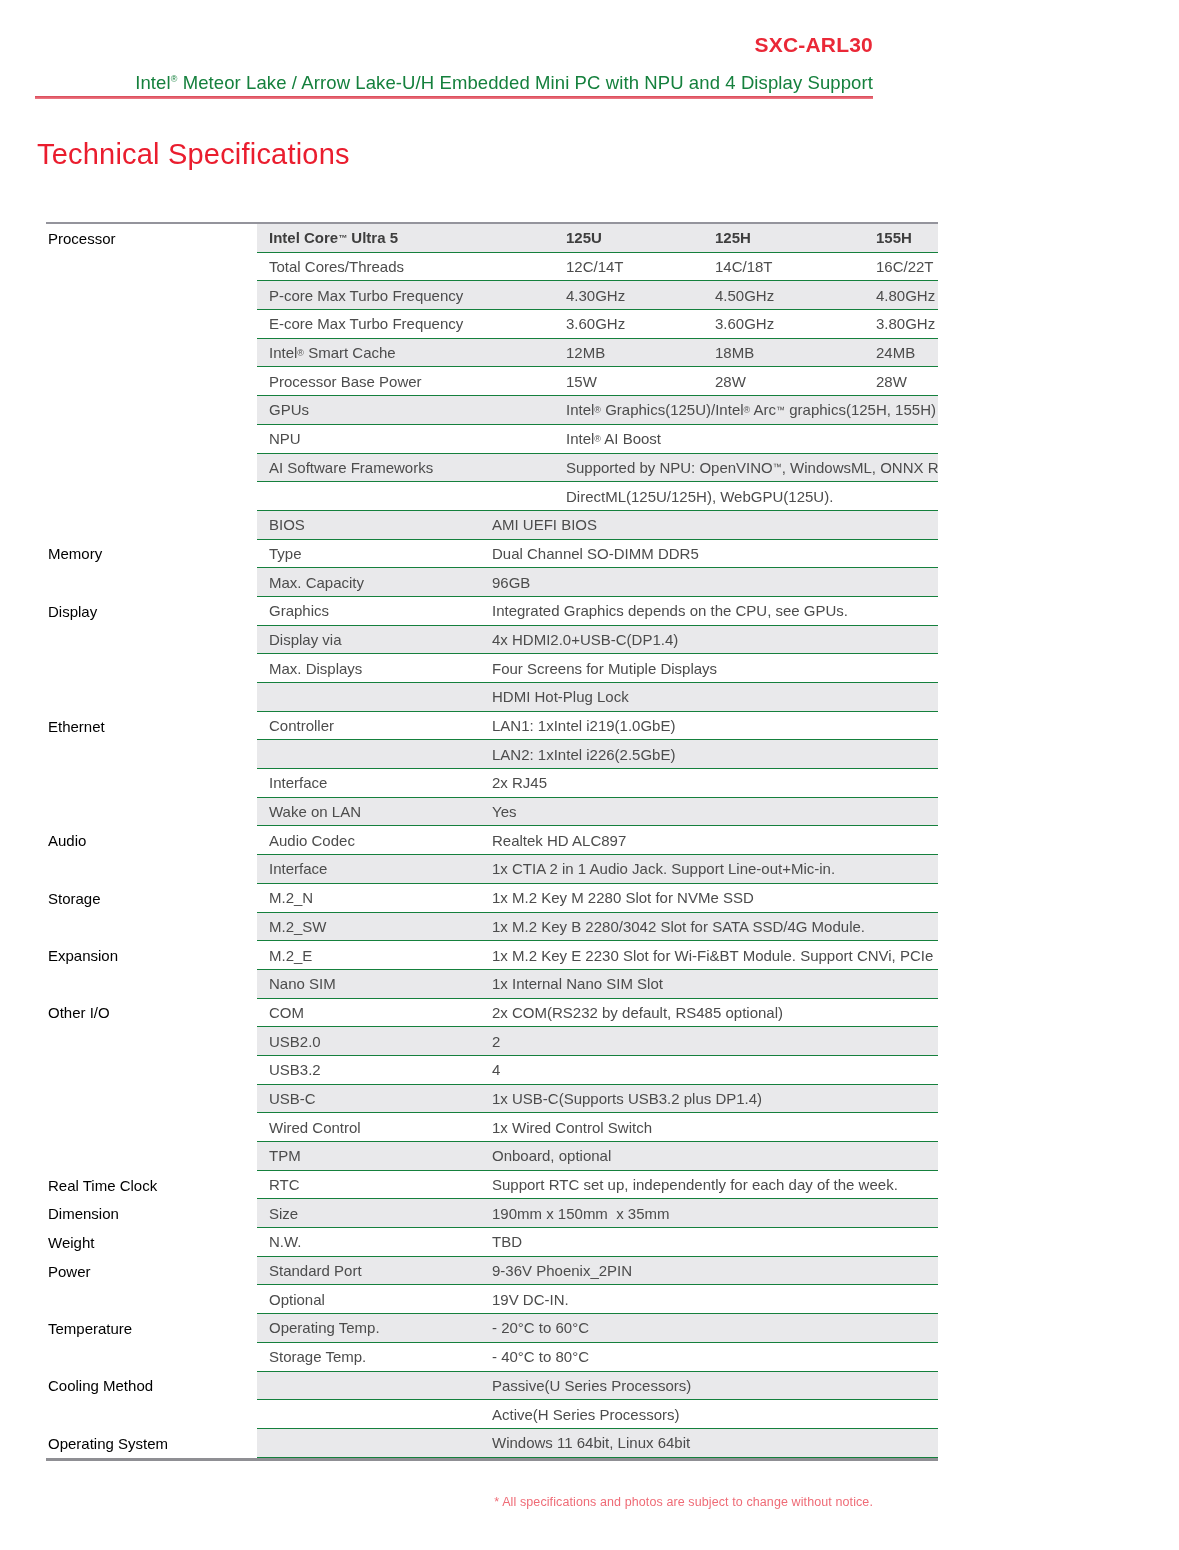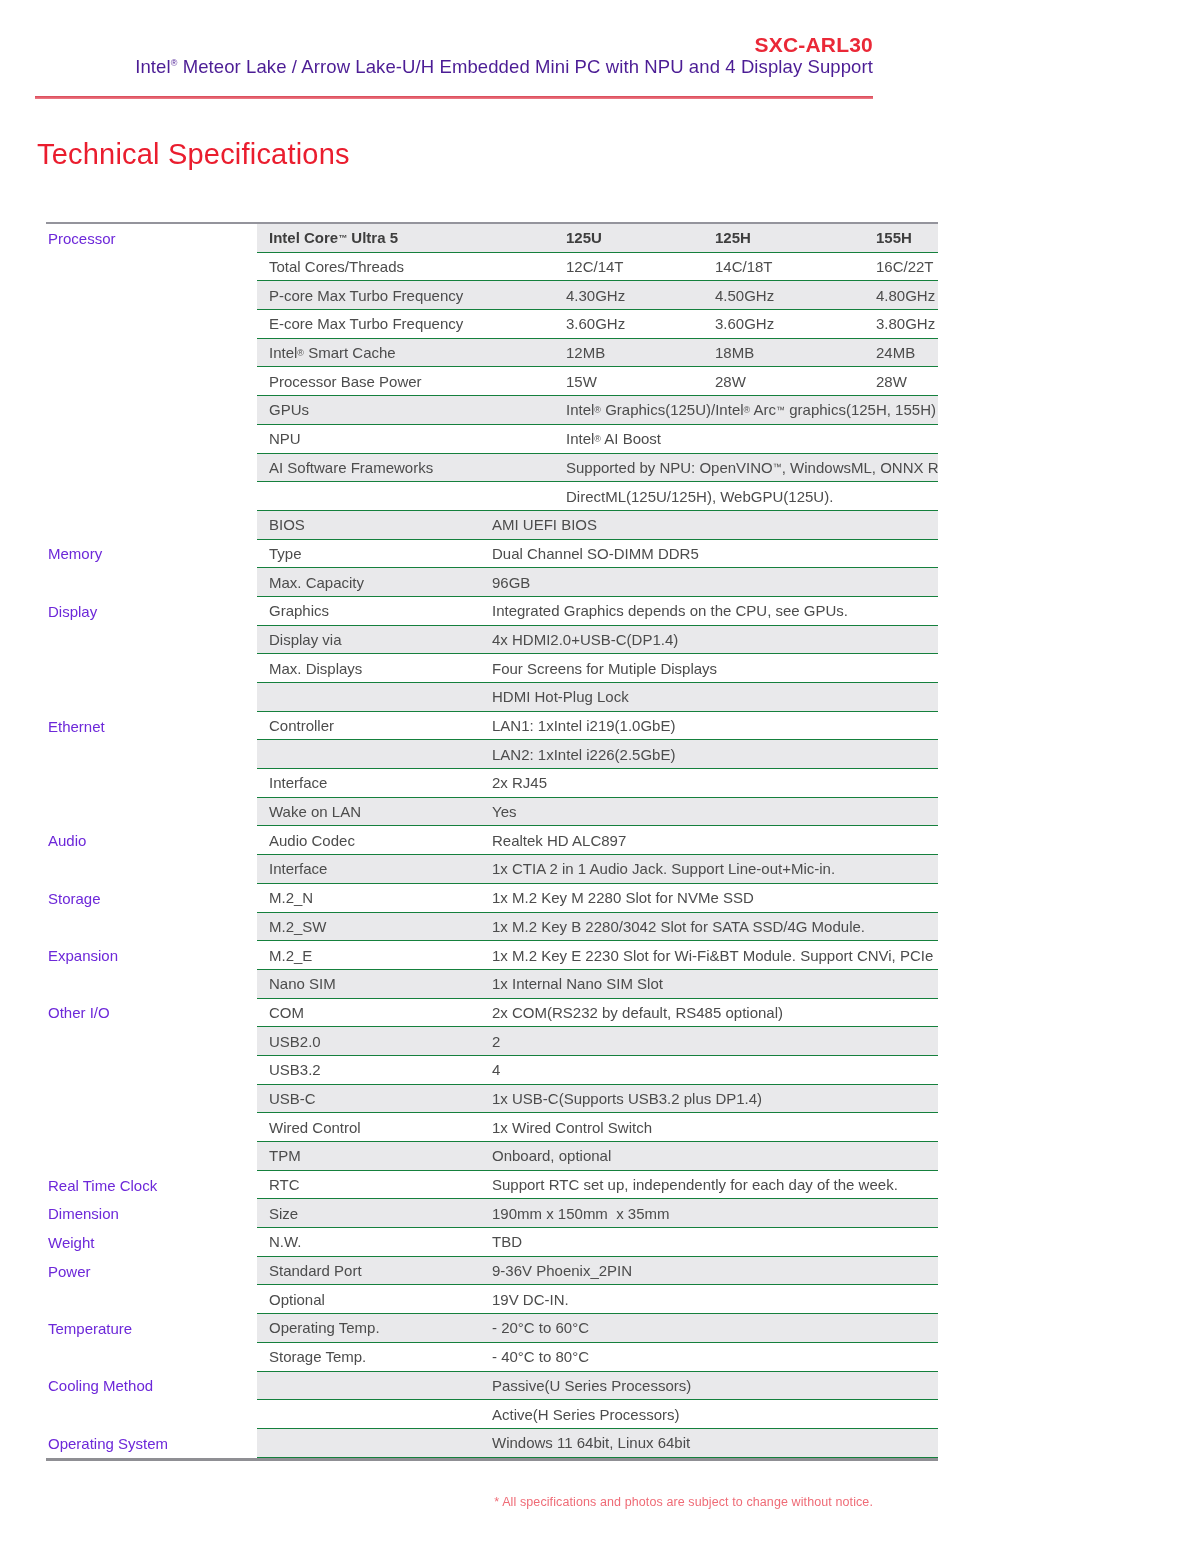--- a/index.html
+++ b/index.html
@@ -11,43 +11,43 @@
     color:#4c4c4c;
     overflow:hidden;
   }
   
   .model{
     position:absolute;top:33px;right:65px;
     font-size:21px;font-weight:bold;letter-spacing:.2px;
     color:#ea2837;
   }
   .subtitle{
-    position:absolute;top:56px;right:65px;
-    font-size:18.5px;color:#4c1d95;letter-spacing:.1px;
+    position:absolute;top:72px;right:65px;
+    font-size:18.5px;color:#15803d;letter-spacing:.1px;
     white-space:nowrap;
   }
   .red-rule{
     position:absolute;left:35px;right:65px;top:96px;height:3px;
     background:linear-gradient(180deg,#d84856 0%,#f07c88 100%);
   }
   .page-title{
     position:absolute;left:37px;top:138px;
     font-size:29px;color:#ea1d2e;letter-spacing:.2px;
   }
   
   .spec-table{
     position:absolute;left:46px;top:222px;width:1068px;
     border-top:2px solid #94949c;
     border-bottom:3px solid #8f8f94;
   }
   .row{position:relative;height:28.7px;}
   .sec{
     position:absolute;left:2px;top:0;bottom:0;
     display:flex;align-items:center;
-    font-size:15px;color:#6d28d9;white-space:nowrap;
+    font-size:15px;color:#000000;white-space:nowrap;
   }
   .band{
     position:absolute;left:211px;right:0;top:0;bottom:0;
     border-bottom:1px solid #15803d;
     box-sizing:border-box;
     background:#ffffff;
   }
   .row.gray .band{background:#e9e9eb;}
   .band span{
     position:absolute;top:0;bottom:0;

